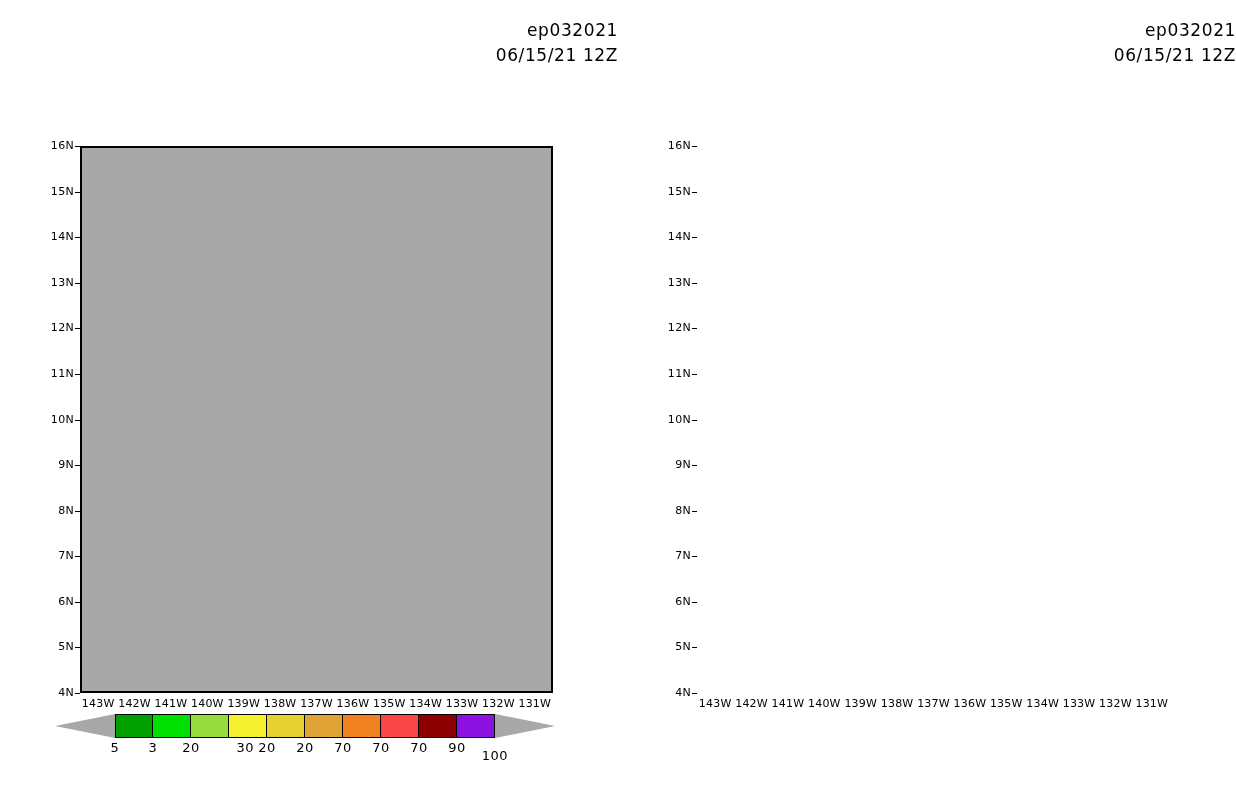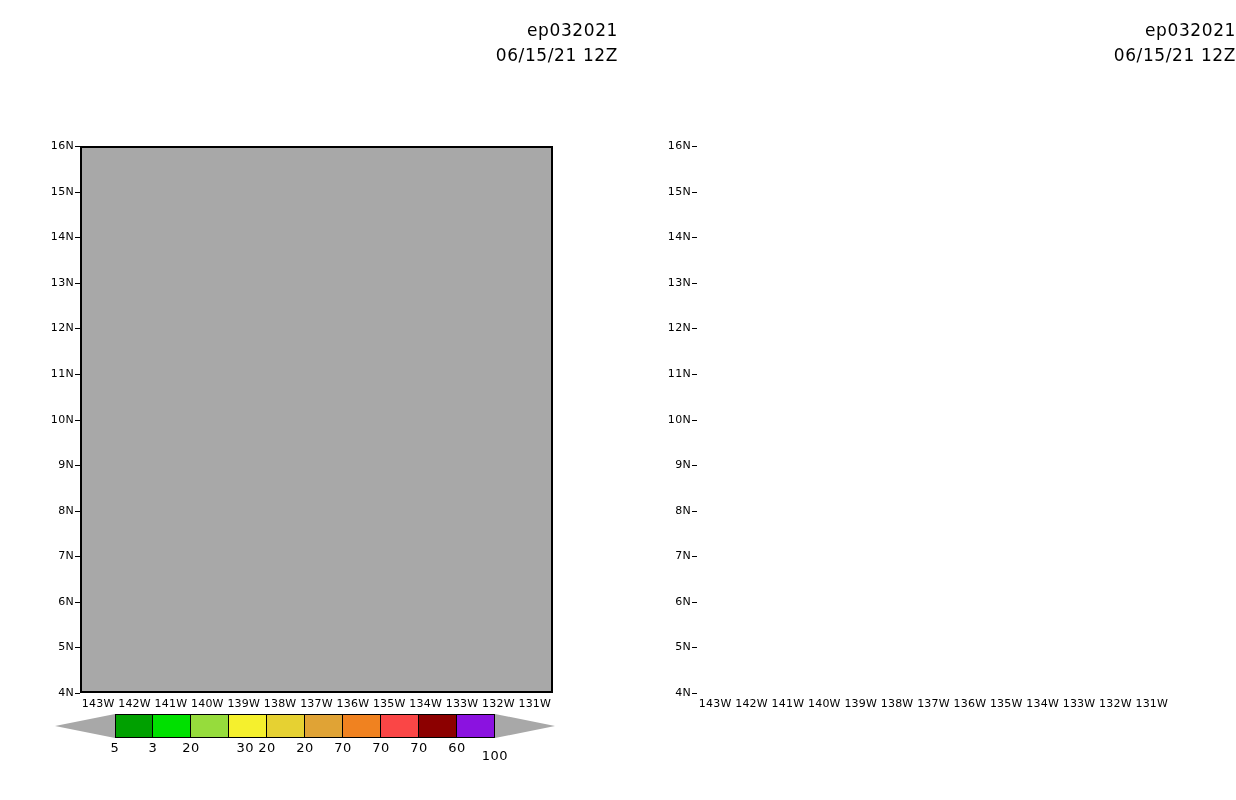--- a/index.html
+++ b/index.html
@@ -181,21 +181,21 @@
       <div class="cbar-cap" style="left: 440px; width: 60px; background: rgb(168, 168, 168); clip-path: polygon(0% 0%, 100% 50%, 0% 100%);"></div>
       <div class="cbar-tick" style="left: 35px; width: 50px;">5</div>
       <div class="cbar-tick" style="left: 73px; width: 50px;">3</div>
       <div class="cbar-tick" style="left: 111px; width: 50px;">20</div>
       <div class="cbar-tick" style="left: 149px; width: 50px; text-align: right;">30</div>
       <div class="cbar-tick" style="left: 187px; width: 50px;">20</div>
       <div class="cbar-tick" style="left: 225px; width: 50px;">20</div>
       <div class="cbar-tick" style="left: 263px; width: 50px;">70</div>
       <div class="cbar-tick" style="left: 301px; width: 50px;">70</div>
       <div class="cbar-tick" style="left: 339px; width: 50px;">70</div>
-      <div class="cbar-tick" style="left: 377px; width: 50px;">60</div>
+      <div class="cbar-tick" style="left: 377px; width: 50px;">90</div>
       <div class="cbar-tick" style="left: 415px; width: 50px; margin-top: 8px;">100</div>
     </div>
 </div>
 
 <div class="panel" id="panel-right">
 
   <div class="titles block-a">
     <div class="title-line">ep032021</div>
     <div class="title-line">06/15/21  12Z</div>
   </div>

